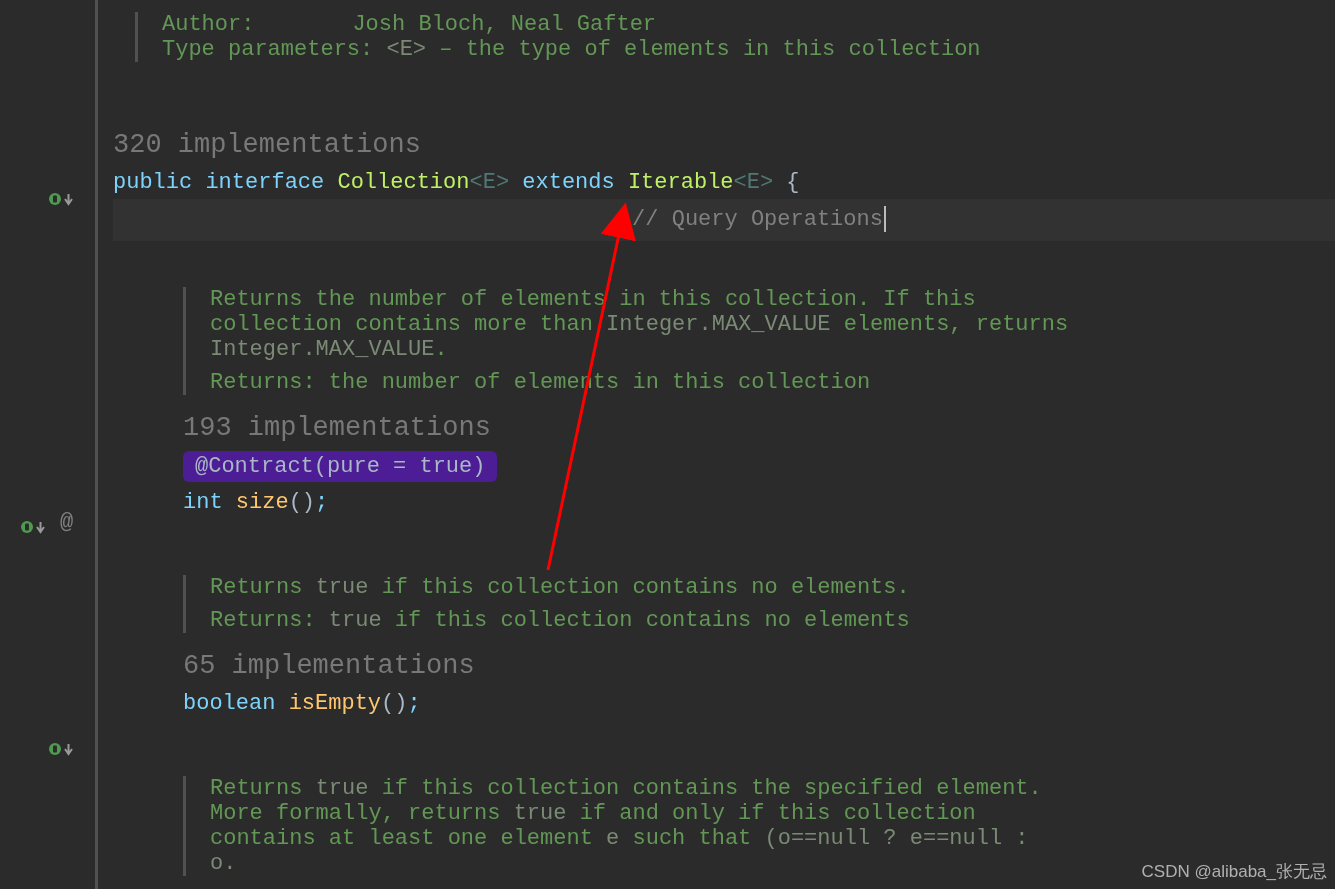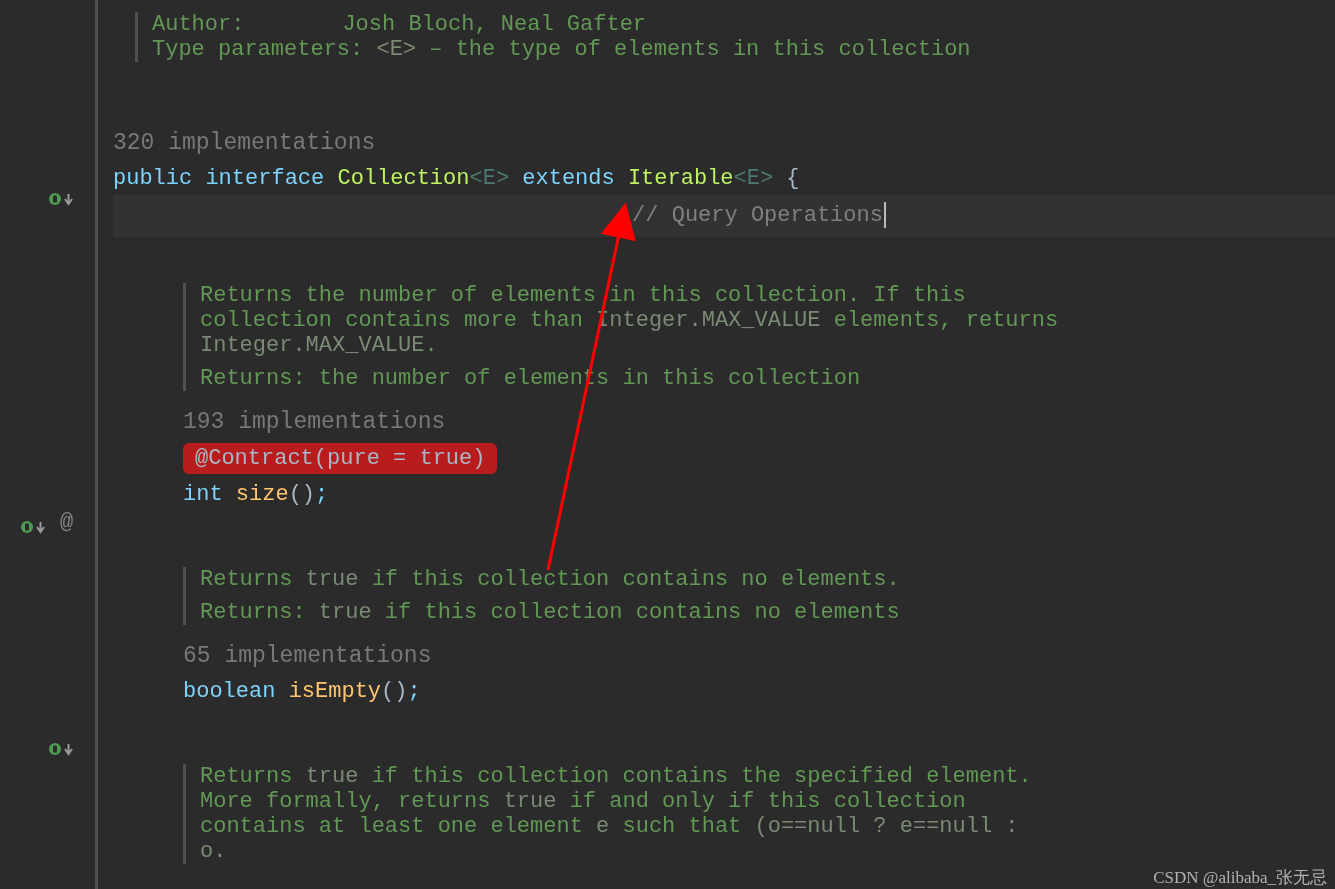--- a/index.html
+++ b/index.html
@@ -35,34 +35,34 @@
       right: 0;
       top: 0;
       bottom: 0;
       padding-left: 15px;
       border-left: 3px solid #4e5254;
     }
     .doc-label { color: #629755; }
     .doc-text  { color: #629755; }
     .doc-block {
       border-left: 3px solid #4e5254;
-      padding-left: 14px;
+      padding-left: 24px;
       margin-left: 70px;
     }
     .doc-block.top { margin-left: 22px; }
-    .hint-impl { color: #787878; font-size: 23px; margin-left: 0; }
+    .hint-impl { color: #787878; font-size: 27px; margin-left: 0; }
     .kw { color: #7dd3fc; }
     .type { color: #bef264; }
     .generic { color: #507874; }
     .methname { color: #ffc66d; }
     .comment { color: #808080; }
     .codefont { font-family: Consolas, 'Courier New', monospace; color: #7a8a75; }
     .contract-badge {
       display: inline-block;
-      background: #b91c1c;
+      background: #4c1d95;
       color: #a9b7c6;
       border-radius: 6px;
       padding: 3px 12px;
       font-size: 22px;
       margin-left: 70px;
     }
     .codeline { margin-left: 70px; }
     .codeline.top { margin-left: 0; }
     .current-line { background: #323232; text-align: center; }
     .cursor-caret {
@@ -72,23 +72,23 @@
       vertical-align: text-bottom;
       margin-left: 1px;
     }
     .arrow {
       position: absolute;
       pointer-events: none;
       left: 0; top: 0;
     }
     .watermark {
       position: absolute;
-      right: 8px; bottom: 0;
+      right: 8px; bottom: 6px;
       color: #c8c8c8;
-      font-family: Liberation Serif, serif;
+      font-family: Liberation Sans, sans-serif;
       font-size: 17px;
       font-weight: 300;
       opacity: 0.85;
     }
   </style>
 </head>
 <body>
 
 <div class="gutter">
   <span class="icon-impl" style="top:192px">

